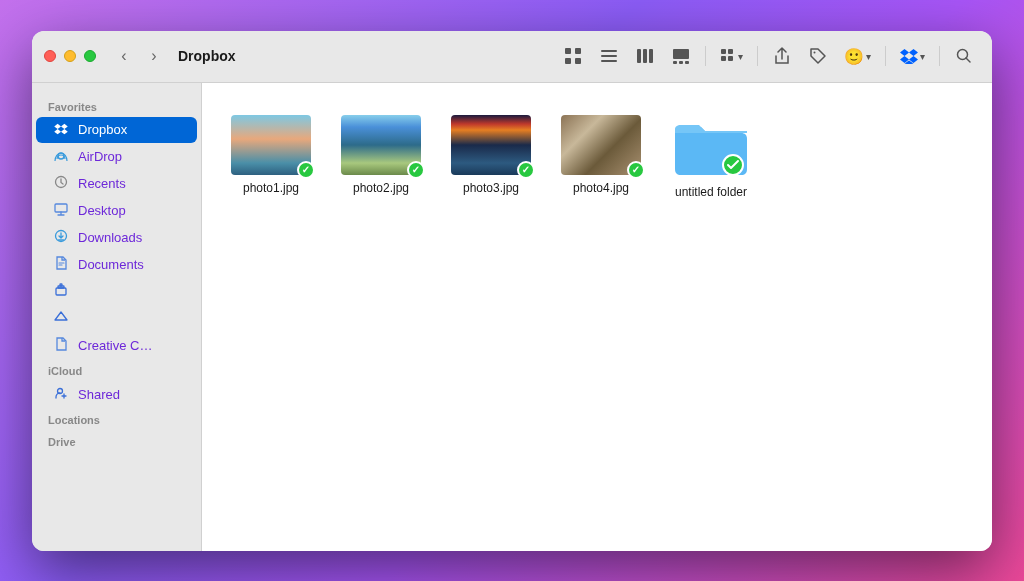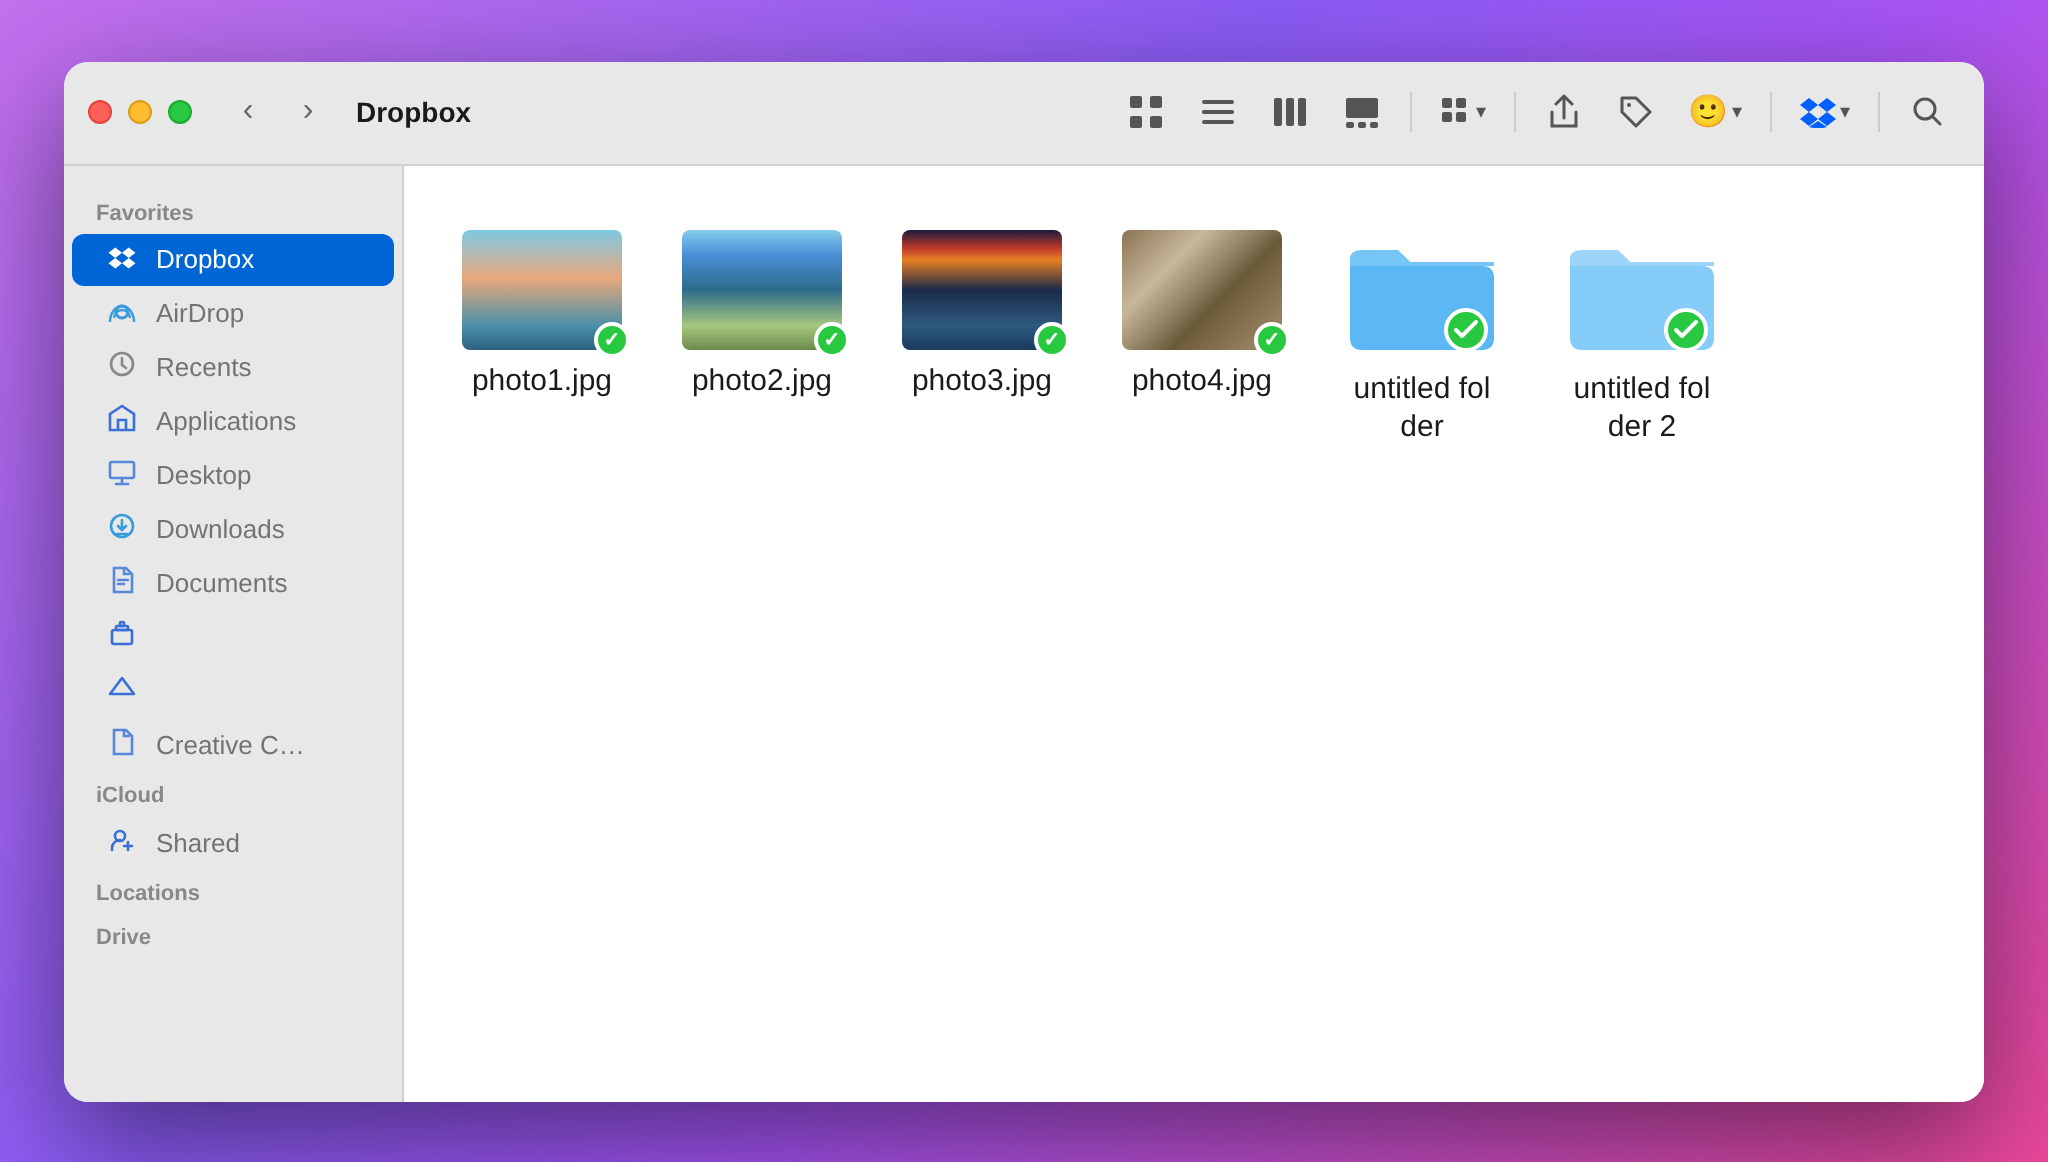--- a/index.html
+++ b/index.html
@@ -116,21 +116,21 @@
     }
     .sidebar-item {
       display: flex;
       align-items: center;
       gap: 8px;
       padding: 5px 16px;
       cursor: pointer;
       border-radius: 6px;
       margin: 0 4px;
       font-size: 13px;
-      color: #737373;
+      color: #6d28d9;
     }
     .sidebar-item.active {
       background: #0066d6;
       color: white;
     }
     .sidebar-item.active .sidebar-icon { color: white; }
     .sidebar-icon {
       font-size: 14px;
       width: 18px;
       text-align: center;
@@ -204,21 +204,21 @@
       position: relative;
       width: 80px;
       height: 64px;
       margin-bottom: 6px;
     }
     .folder-icon {
       width: 80px;
       height: 64px;
     }
     .file-name {
-      font-size: 15px;
+      font-size: 12px;
       color: #1a1a1a;
       text-align: center;
       word-break: break-all;
       line-height: 1.3;
     }
     
     .photo1 {
       background: linear-gradient(180deg, #7ec8e3 0%, #e8a87c 40%, #4a8fa8 80%, #2d6080 100%);
     }
     .photo2 {
@@ -350,29 +350,20 @@
       <div class="sidebar-item">
         <span class="sidebar-icon sidebar-icon-recents">
           <svg width="14" height="14" viewBox="0 0 14 14" fill="none">
             <circle cx="7" cy="7" r="5.5" stroke="#888" stroke-width="1.3"></circle>
             <path d="M7 4v3.5l2 1.5" stroke="#888" stroke-width="1.3" stroke-linecap="round"></path>
           </svg>
         </span>
         <span>Recents</span>
       </div>
 
-      <div class="sidebar-item">
-        <span class="sidebar-icon sidebar-icon-apps">
-          <svg width="14" height="14" viewBox="0 0 14 14" fill="none">
-            <path d="M7 1L1 5v8h12V5L7 1z" stroke="#3a6fd8" stroke-width="1.3" fill="none"></path>
-            <path d="M5 13V8h4v5" stroke="#3a6fd8" stroke-width="1.3"></path>
-          </svg>
-        </span>
-        <span>Applications</span>
-      </div>
 
       <div class="sidebar-item">
         <span class="sidebar-icon sidebar-icon-desktop">
           <svg width="14" height="14" viewBox="0 0 14 14" fill="none">
             <rect x="1" y="2" width="12" height="8" rx="1" stroke="#5588dd" stroke-width="1.3"></rect>
             <path d="M4 13h6M7 10v3" stroke="#5588dd" stroke-width="1.3" stroke-linecap="round"></path>
           </svg>
         </span>
         <span>Desktop</span>
       </div>
@@ -489,28 +480,17 @@
             <svg class="folder-icon" viewBox="0 0 80 64" fill="none">
               <path d="M4 18 C4 14 7 12 11 12 L30 12 L36 18 L70 18 C74 18 76 20 76 24 L76 54 C76 58 74 60 70 60 L10 60 C6 60 4 58 4 54 Z" fill="#5bb8f5"></path>
               <path d="M4 18 L4 14 C4 12 6 10 10 10 L28 10 L34 16 L76 16 L76 18 Z" fill="#75c6f7"></path>
               <circle cx="62" cy="50" r="10" fill="#28c840" stroke="white" stroke-width="2"></circle>
               <path d="M57 50 L60 53 L67 46" stroke="white" stroke-width="2" stroke-linecap="round" stroke-linejoin="round" fill="none"></path>
             </svg>
           </div>
           <span class="file-name">untitled folder</span>
         </div>
 
-        <div class="file-item">
-          <div class="folder-wrapper">
-            <svg class="folder-icon" viewBox="0 0 80 64" fill="none">
-              <path d="M4 18 C4 14 7 12 11 12 L30 12 L36 18 L70 18 C74 18 76 20 76 24 L76 54 C76 58 74 60 70 60 L10 60 C6 60 4 58 4 54 Z" fill="#85ccf8"></path>
-              <path d="M4 18 L4 14 C4 12 6 10 10 10 L28 10 L34 16 L76 16 L76 18 Z" fill="#9dd5fa"></path>
-              <circle cx="62" cy="50" r="10" fill="#28c840" stroke="white" stroke-width="2"></circle>
-              <path d="M57 50 L60 53 L67 46" stroke="white" stroke-width="2" stroke-linecap="round" stroke-linejoin="round" fill="none"></path>
-            </svg>
-          </div>
-          <span class="file-name">untitled folder 2</span>
-        </div>
 
       </div>
     </div>
   </div>
 </div>
 
 </body></html>

